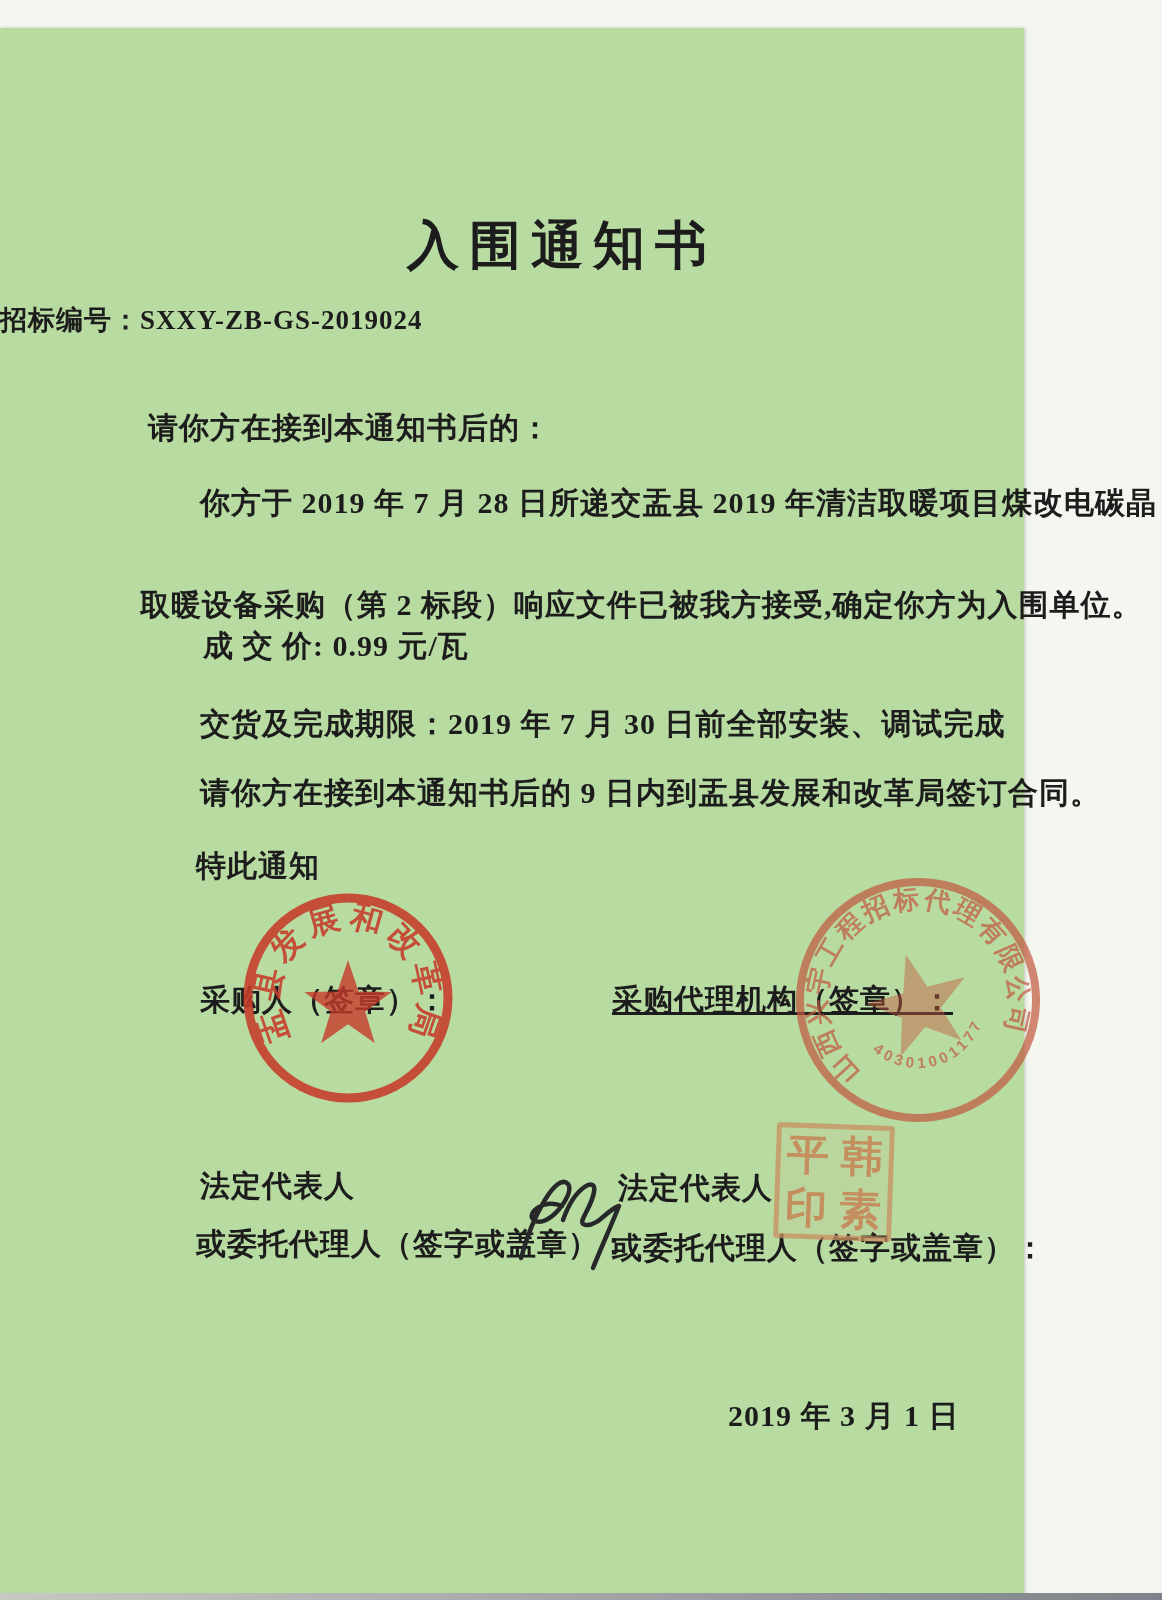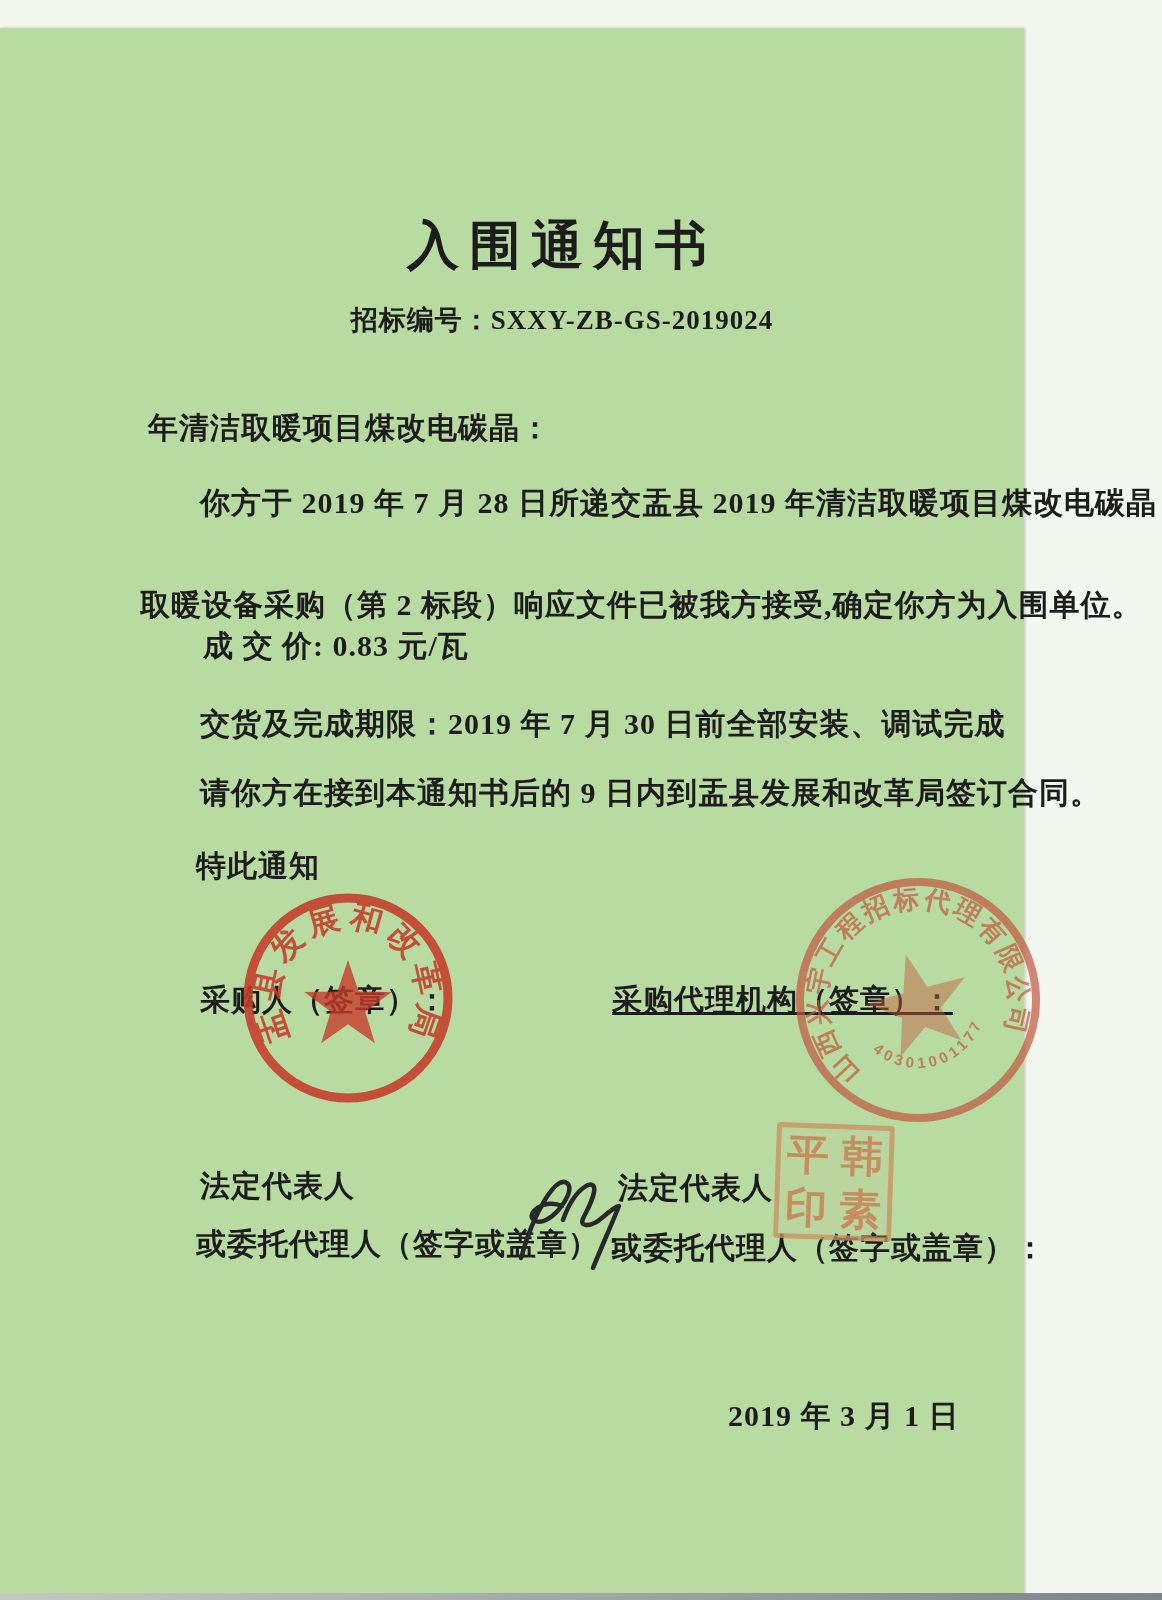--- a/index.html
+++ b/index.html
@@ -17,21 +17,21 @@
   .bottom-edge{
     position:absolute;left:0;right:0;bottom:0;height:7px;
     background:linear-gradient(to right,#c6c8c2,#7e838b);
   }
   .t{position:absolute;color:#1c1c1c;white-space:nowrap;}
   .title{
     left:0;top:183px;width:1124px;text-align:center;
     font-size:52px;font-weight:bold;letter-spacing:10px;
   }
   .subtitle{
-    left:0;top:274px;width:1124px;text-align:center;
+    left:0;top:274px;width:1124px;
     font-size:27px;font-weight:bold;letter-spacing:1px;
   }
   .body-line{font-size:30px;font-weight:600;letter-spacing:1px;}
   .strong-line{font-size:30px;font-weight:bold;letter-spacing:1px;}
   .addressee{left:148px;top:380px;}
   .p1l1{left:200px;top:455px;}
   .p1l2{left:140px;top:557px;}
   .price{left:203px;top:598px;}
   .deadline{left:200px;top:676px;}
   .contract{left:200px;top:745px;}
@@ -64,25 +64,25 @@
 </style>
 </head>
 <body>
 
 <div class="scan">
   <div class="paper">
 
     <div class="t title">入围通知书</div>
     <div class="t subtitle">招标编号：SXXY-ZB-GS-2019024</div>
 
-    <div class="t body-line addressee">年清洁取暖项目煤改电碳晶：</div>
+    <div class="t body-line addressee">请你方在接到本通知书后的：</div>
     <div class="t body-line p1l1">你方于 2019 年 7 月 28 日所递交盂县 2019 年清洁取暖项目煤改电碳晶</div>
     <div class="t body-line p1l2">取暖设备采购（第 2 标段）响应文件已被我方接受,确定你方为入围单位。</div>
 
-    <div class="t strong-line price">成 交 价: 0.83 元/瓦</div>
+    <div class="t strong-line price">成 交 价: 0.99 元/瓦</div>
     <div class="t strong-line deadline">交货及完成期限：2019 年 7 月 30 日前全部安装、调试完成</div>
     <div class="t strong-line contract">请你方在接到本通知书后的 9 日内到盂县发展和改革局签订合同。</div>
     <div class="t strong-line closing">特此通知</div>
 
     <div class="t strong-line purchaser-label">采购人（签章）：</div>
     <div class="t strong-line agency-label">采购代理机构（签章）：</div>
 
     <div class="t strong-line purchaser-rep">法定代表人</div>
     <div class="t strong-line legal-rep">法定代表人</div>
     <div class="t strong-line agent-left">或委托代理人（签字或盖章）：</div>

